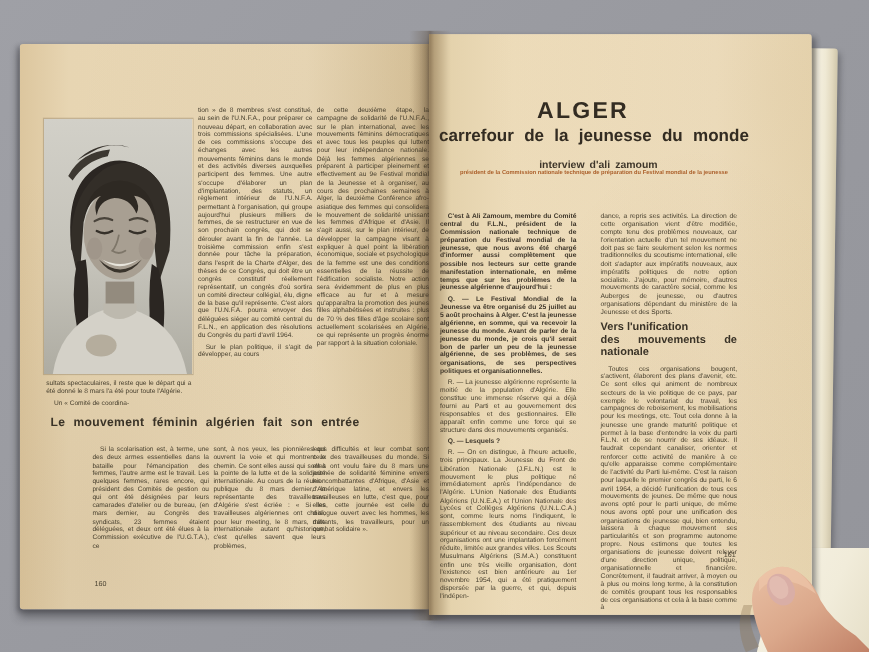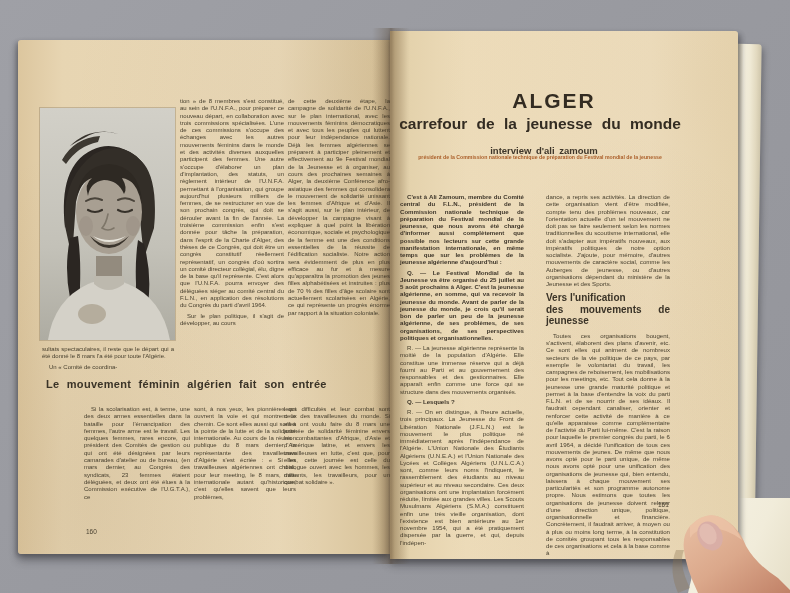--- a/index.html
+++ b/index.html
@@ -50,21 +50,21 @@
   .col{position:absolute;font-size:6px;line-height:7.3px;text-align:justify;color:#48402f;}
   .col p{margin:0 0 3px 0;text-indent:7px;}
   .col p.noind{text-indent:0;}
   .col p.b{font-weight:bold;color:#3e362a;}
   .pagenum{position:absolute;font-size:6.5px;color:#4a4231;}
   .lp-heading{
     position:absolute;left:24px;top:334px;width:350px;margin:4px;
     font-size:11px;font-weight:bold;color:#3a3327;word-spacing:4px;letter-spacing:0.3px;
   }
   
-  .rp-title{position:absolute;left:24px;top:58px;width:280px;text-align:center;
+  .rp-title{position:absolute;left:0;top:58px;width:280px;text-align:center;
     font-size:21px;font-weight:bold;color:#332c22;letter-spacing:2px;margin:0;}
   .rp-subtitle{position:absolute;left:2px;top:84px;width:296px;text-align:center;
     font-size:15.5px;font-weight:bold;color:#332c22;word-spacing:5px;margin:0;}
   .rp-interview{position:absolute;left:10px;top:110px;width:280px;text-align:center;
     font-size:9.5px;font-weight:bold;color:#3e362a;word-spacing:2px;margin:4px;}
   .rp-byline{position:absolute;left:0px;top:123px;width:300px;text-align:center;
     font-size:5.2px;font-weight:bold;color:#ab5f2a;margin:0;}
   .rp-subhead{font-size:10px;font-weight:bold;color:#3a3327;line-height:11.5px;margin:5px 0 5px 0;text-indent:0;}
   
   .photo{position:absolute;left:22px;top:68px;width:135px;height:232px;overflow:hidden;
@@ -168,21 +168,21 @@
       <p class="b">Q. — Le Festival Mondial de la Jeunesse va être organisé du 25 juillet au 5 août prochains à Alger. C'est la jeunesse algérienne, en somme, qui va recevoir la jeunesse du monde. Avant de parler de la jeunesse du monde, je crois qu'il serait bon de parler un peu de la jeunesse algérienne, de ses problèmes, de ses organisations, de ses perspectives politiques et organisationnelles.</p>
       <p>R. — La jeunesse algérienne représente la moitié de la population d'Algérie. Elle constitue une immense réserve qui a déjà fourni au Parti et au gouvernement des responsables et des gestionnaires. Elle apparaît enfin comme une force qui se structure dans des mouvements organisés.</p>
       <p class="b">Q. — Lesquels ?</p>
       <p>R. — On en distingue, à l'heure actuelle, trois principaux. La Jeunesse du Front de Libération Nationale (J.F.L.N.) est le mouvement le plus politique né immédiatement après l'indépendance de l'Algérie. L'Union Nationale des Étudiants Algériens (U.N.E.A.) et l'Union Nationale des Lycées et Collèges Algériens (U.N.L.C.A.) sont, comme leurs noms l'indiquent, le rassemblement des étudiants au niveau supérieur et au niveau secondaire. Ces deux organisations ont une implantation forcément réduite, limitée aux grandes villes. Les Scouts Musulmans Algériens (S.M.A.) constituent enfin une très vieille organisation, dont l'existence est bien antérieure au 1er novembre 1954, qui a été pratiquement dispersée par la guerre, et qui, depuis l'indépen-</p>
     </div>
 
     <div class="col" style="left:140px;top:162px;width:124px;font-size:6.1px;line-height:7.25px;margin-left:16px;">
       <p class="noind">dance, a repris ses activités. La direction de cette organisation vient d'être modifiée, compte tenu des problèmes nouveaux, car l'orientation actuelle d'un tel mouvement ne doit pas se faire seulement selon les normes traditionnelles du scoutisme international, elle doit s'adapter aux impératifs nouveaux, aux impératifs politiques de notre option socialiste. J'ajoute, pour mémoire, d'autres mouvements de caractère social, comme les Auberges de jeunesse, ou d'autres organisations dépendant du ministère de la Jeunesse et des Sports.</p>
       <div class="rp-subhead">
         <div>Vers l'unification</div>
-        <div>des mouvements de jeunesse</div>
+        <div>des mouvements de nationale</div>
       </div>
       <p>Toutes ces organisations bougent, s'activent, élaborent des plans d'avenir, etc. Ce sont elles qui animent de nombreux secteurs de la vie politique de ce pays, par exemple le volontariat du travail, les campagnes de reboisement, les mobilisations pour les meetings, etc. Tout cela donne à la jeunesse une grande maturité politique et permet à la base d'entendre la voix du parti F.L.N. et de se nourrir de ses idéaux. Il faudrait cependant canaliser, orienter et renforcer cette activité de manière à ce qu'elle apparaisse comme complémentaire de l'activité du Parti lui-même. C'est la raison pour laquelle le premier congrès du parti, le 6 avril 1964, a décidé l'unification de tous ces mouvements de jeunes. De même que nous avons opté pour le parti unique, de même nous avons opté pour une unification des organisations de jeunesse qui, bien entendu, laissera à chaque mouvement ses particularités et son programme autonome propre. Nous estimons que toutes les organisations de jeunesse doivent relever d'une direction unique, politique, organisationnelle et financière. Concrètement, il faudrait arriver, à moyen ou à plus ou moins long terme, à la constitution de comités groupant tous les responsables de ces organisations et cela à la base comme à</p>
     </div>
 
     <div class="pagenum" style="left:268px;top:470px;">161</div>
   </div>
 
   <div class="gutter"></div>
 
   <div class="thumb">

